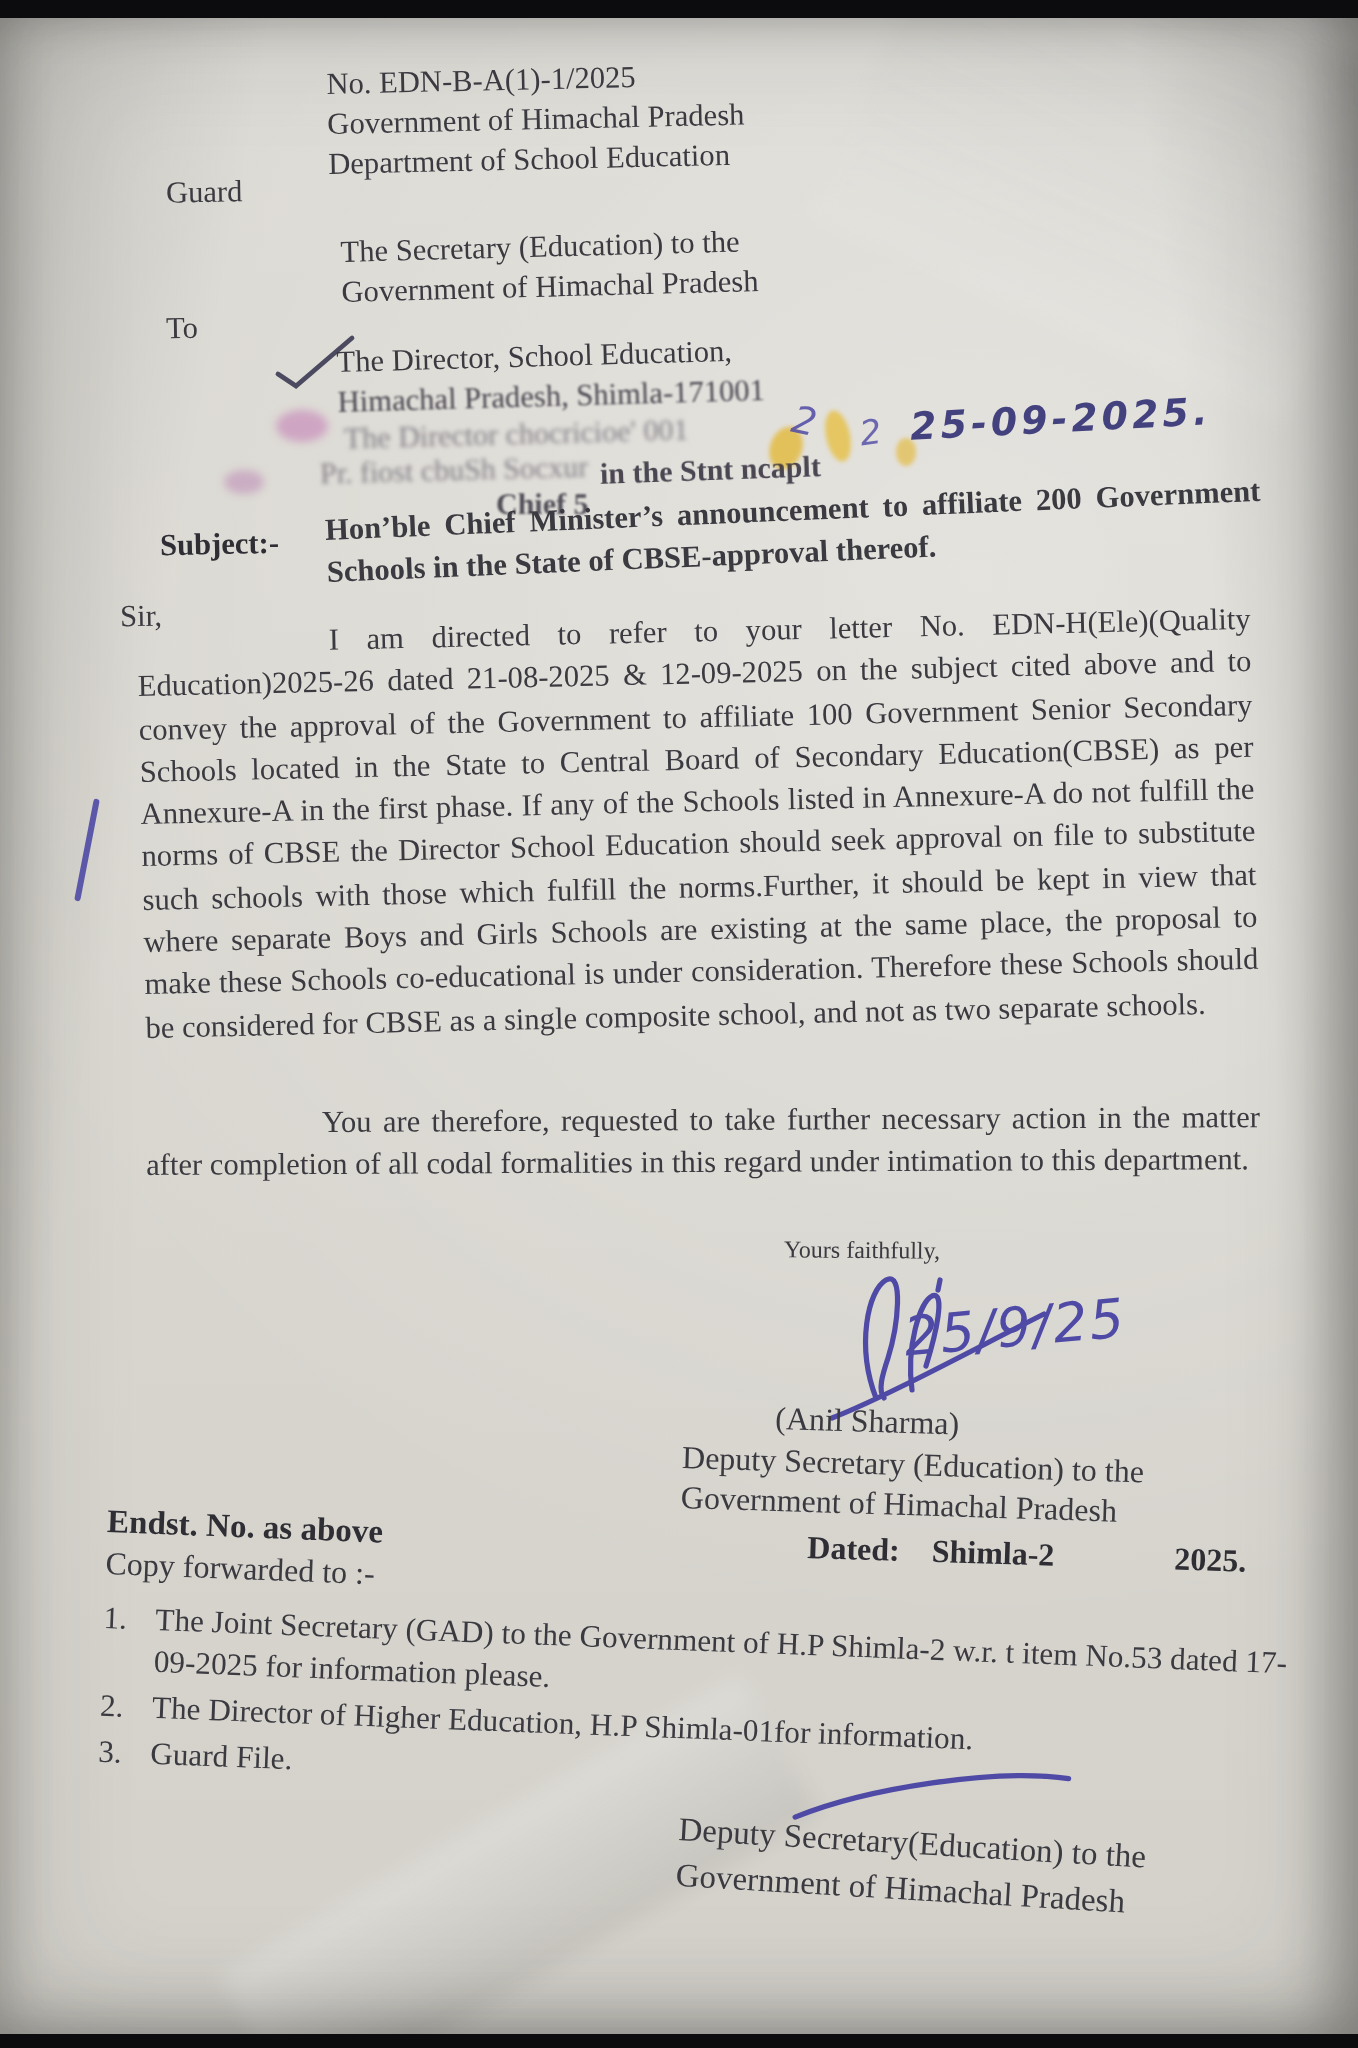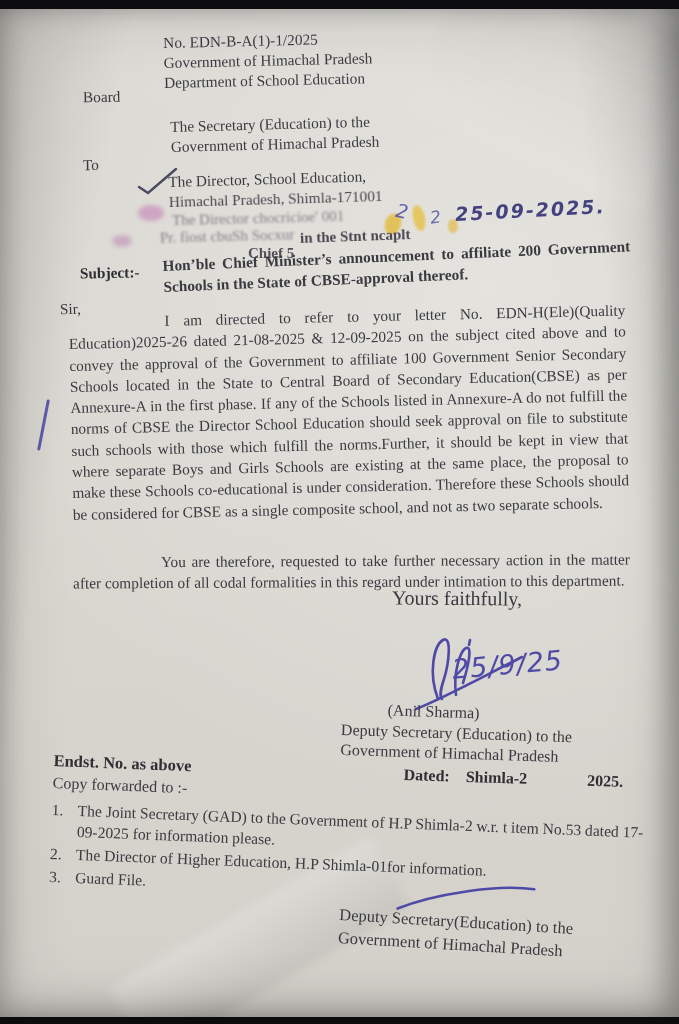--- a/index.html
+++ b/index.html
@@ -46,21 +46,21 @@
   <div class="paper">
     <div class="crease c1"></div>
     <div class="crease c2"></div>
 
     <div class="blk" style="left:163px;top:26px;transform:rotate(-1.3deg);transform-origin:0 0;">
       <div class="t" style="position:static;">No. EDN-B-A(1)-1/2025</div>
       <div class="t" style="position:static;">Government of Himachal Pradesh</div>
       <div class="t" style="position:static;">Department of School Education</div>
     </div>
 
-    <div class="t" style="left:83px;top:80px;transform:rotate(-1deg);">Board</div>
+    <div class="t" style="left:83px;top:80px;transform:rotate(-1deg);">Guard</div>
 
     <div class="blk" style="left:170px;top:110px;transform:rotate(-1.5deg);transform-origin:0 0;">
       <div class="t" style="position:static;">The Secretary (Education) to the</div>
       <div class="t" style="position:static;">Government of Himachal Pradesh</div>
     </div>
 
     <div class="t" style="left:83px;top:148px;transform:rotate(-1deg);">To</div>
 
     <svg width="44" height="32" style="position:absolute;left:136px;top:158px;" viewBox="0 0 44 32">
       <path d="M3,22 L12,28 L40,4" fill="none" stroke="#4c4a60" stroke-width="2.4" stroke-linecap="round"></path>
@@ -89,21 +89,21 @@
     <div class="t bold" style="left:80px;top:256px;transform:rotate(-1.2deg);">Subject:-</div>
     <div class="body-par bold just" style="left:163px;top:248px;width:468px;line-height:21px;transform:rotate(-2.4deg);transform-origin:0 50%;">Hon’ble Chief Minister’s announcement to affiliate 200 Government Schools in the State of CBSE-approval thereof.</div>
 
     <div class="t" style="left:60px;top:292px;transform:rotate(-1deg);">Sir,</div>
 
     <div style="position:absolute;left:42px;top:392px;width:3px;height:52px;background:#4f4aa5;border-radius:2px;transform:rotate(11deg);opacity:.9;"></div>
 
     <div class="body-par" style="left:73px;top:305px;width:557px;text-indent:96px;transform:rotate(-1.3deg);transform-origin:0 100%;">I am directed to refer to your letter No. EDN-H(Ele)(Quality Education)2025-26 dated 21-08-2025 &amp; 12-09-2025 on the subject cited above and to convey the approval of the Government to affiliate 100 Government Senior Secondary Schools located in the State to Central Board of Secondary Education(CBSE) as per Annexure-A in the first phase. If any of the Schools listed in Annexure-A do not fulfill the norms of CBSE the Director School Education should seek approval on file to substitute such schools with those which fulfill the norms.Further, it should be kept in view that where separate Boys and Girls Schools are existing at the same place, the proposal to make these Schools co-educational is under consideration. Therefore these Schools should be considered for CBSE as a single composite school, and not as two separate schools.</div>
     <div class="body-par" style="left:73px;top:543px;width:557px;text-indent:88px;transform:rotate(-0.3deg);">You are therefore, requested to take further necessary action in the matter after completion of all codal formalities in this regard under intimation to this department.</div>
 
-    <div class="t" style="left:392px;top:581px;font-size:20px;transform:rotate(.5deg);">Yours faithfully,</div>
+    <div class="t" style="left:392px;top:608px;font-size:12px;transform:rotate(.5deg);">Yours faithfully,</div>
 
     <svg width="118" height="78" style="position:absolute;left:408px;top:626px;" viewBox="0 0 118 78">
       <g fill="none" stroke="#4f4aa5" stroke-width="2.6" stroke-linecap="round">
         <path d="M30,66 C20,40 26,12 35,7 C44,2 41,30 36,46 C33,55 31,62 34,66"></path>
         <path d="M48,62 C45,40 52,18 58,15 C65,12 60,34 55,50"></path>
         <path d="M61,12 L62,7"></path>
         <path d="M8,76 C34,66 82,40 114,24"></path>
       </g>
     </svg>
     <div class="t hw" style="left:452px;top:648px;font-size:27px;color:#4f4aa5;transform:rotate(-5deg);letter-spacing:1px;">25/9/25</div>

